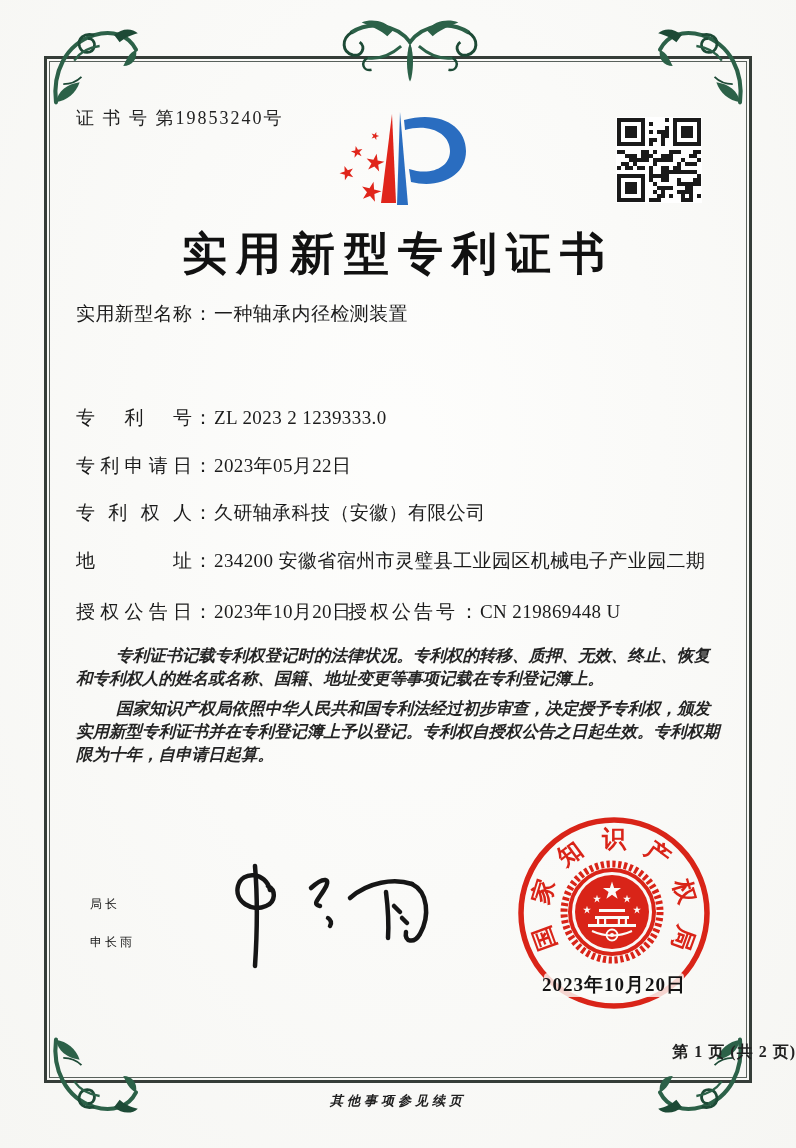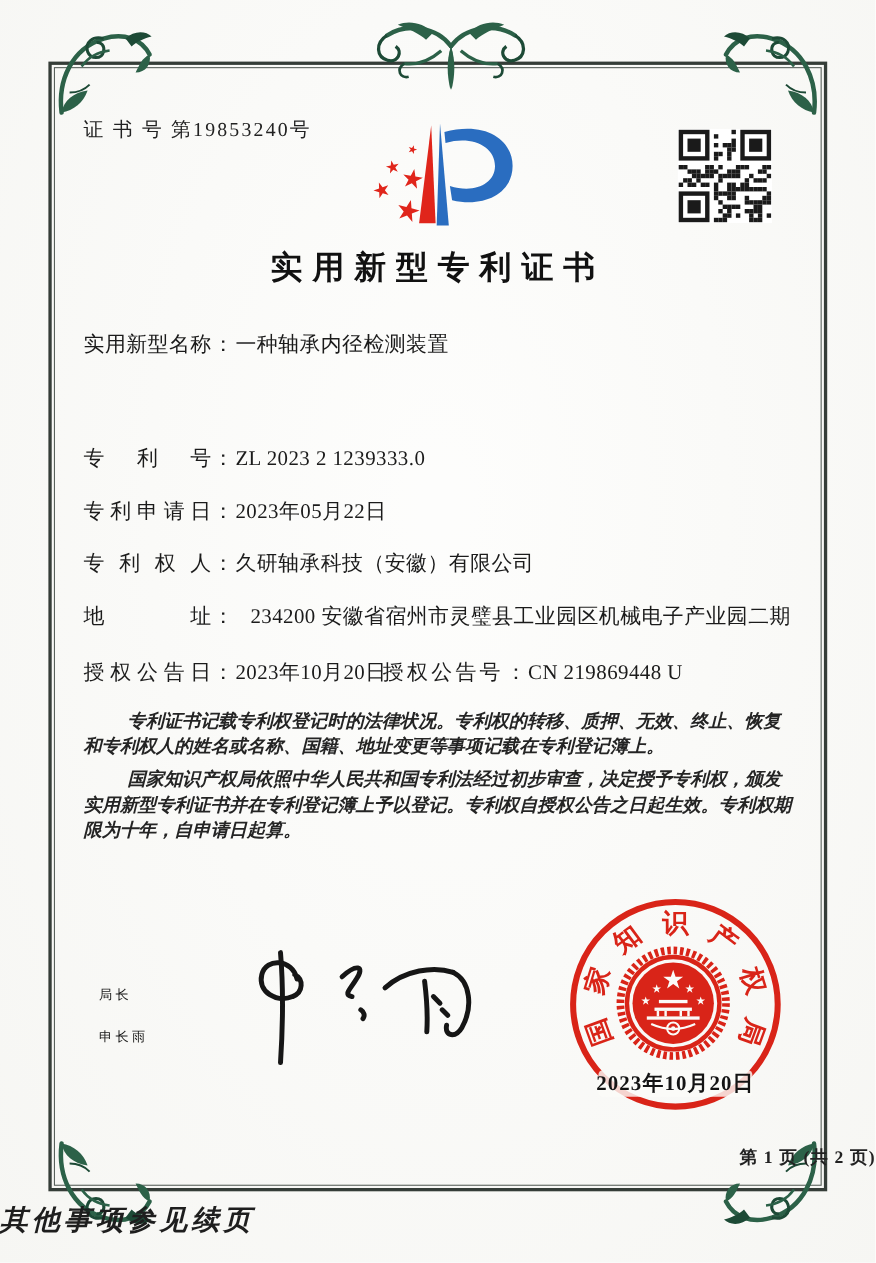--- a/index.html
+++ b/index.html
@@ -20,41 +20,41 @@
                  border:1px solid #59615c; }
 
   
   .orn { position:absolute; pointer-events:none; }
   .orn-tr { transform:scaleX(-1); }
   .orn-bl { transform:scaleY(-1); }
   .orn-br { transform:scale(-1,-1); }
 
   .cert-no { left:76px; top:106px; font-size:18px; letter-spacing:2px; color:#222; }
 
-  .title { left:0; right:0; top:224px; text-align:center; font-size:29px; font-weight:700;
+  .title { left:0; right:0; top:224px; text-align:center; font-size:45px; font-weight:700;
            letter-spacing:9px; color:#111; }
 
   .field-row { position:absolute; left:76px; width:660px; font-size:19px; line-height:27px; color:#1b1b1b; }
   .lbl { display:inline-block; width:116px; text-align:justify; text-align-last:justify; vertical-align:top; }
   .colon { display:inline-block; width:22px; text-align:center; vertical-align:top; }
   .val { letter-spacing:0.4px; }
-  .val-wrap { display:inline-block; width:505px; vertical-align:top; letter-spacing:0.4px;text-align:right; }
+  .val-wrap { display:inline-block; width:505px; vertical-align:top; letter-spacing:0.4px; }
   .grant2 { position:absolute; left:272px; top:0; white-space:nowrap; }
   .lbl2 { letter-spacing:3px; }
 
   .body-text { left:76px; top:644px; width:650px; font-size:16.5px; line-height:23px;
                font-style:italic; font-weight:600; color:#242424; }
   .body-text p { margin:0 0 7px 0; text-indent:40px; }
 
   .signer { left:90px; font-family:"Liberation Sans","DejaVu Sans",sans-serif;
             font-size:12px; letter-spacing:3px; color:#161616;text-align:center; }
 
   .footer-page { left:0; right:0; top:1042px; text-align:right; font-size:16px;
                  font-weight:700; letter-spacing:1px; color:#222; }
-  .continuation { left:0; right:0; top:1092px; text-align:left; font-size:25px;
+  .continuation { left:0; right:0; top:1092px; text-align:center; font-size:13px;
                   font-style:italic; font-weight:600; letter-spacing:4px; color:#1e1e1e; }
 
   .seal-box { left:511px; top:810px; }
   .sig-box  { left:208px; top:860px; }
   .logo-box { left:312px; top:110px; }
   .qr-box   { left:616px; top:117px; }
 </style>
 </head>
 <body>
 

